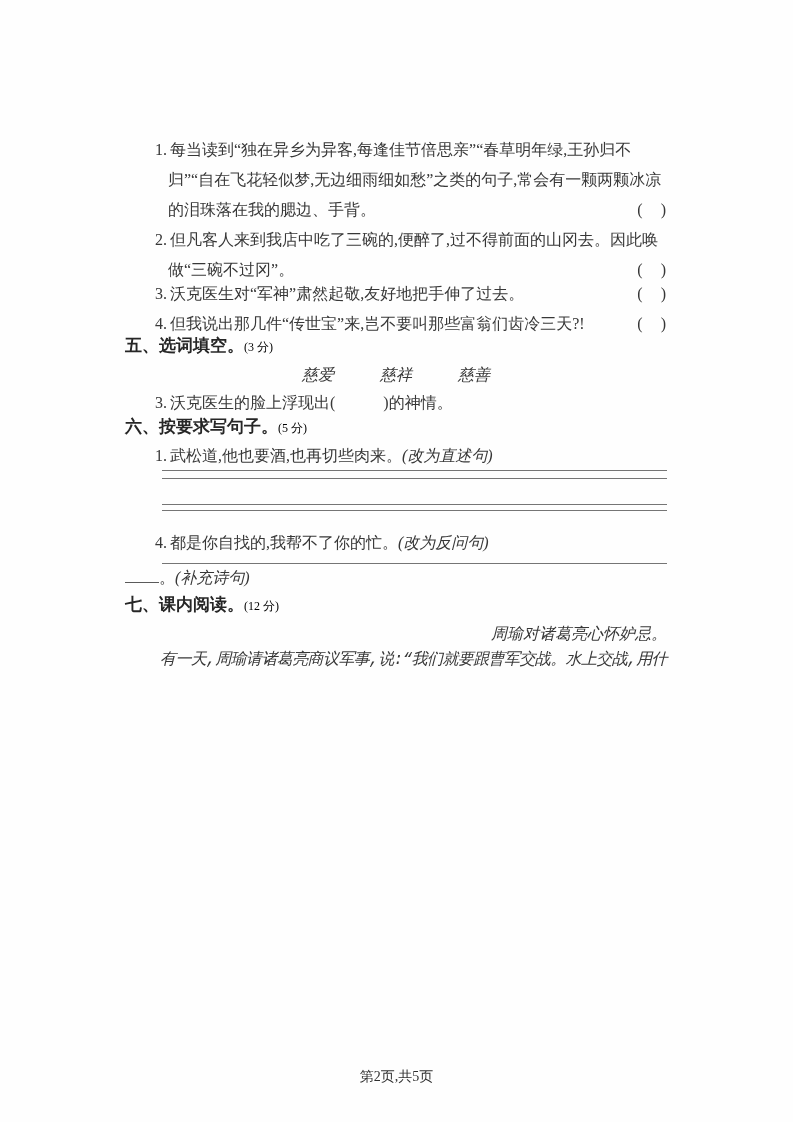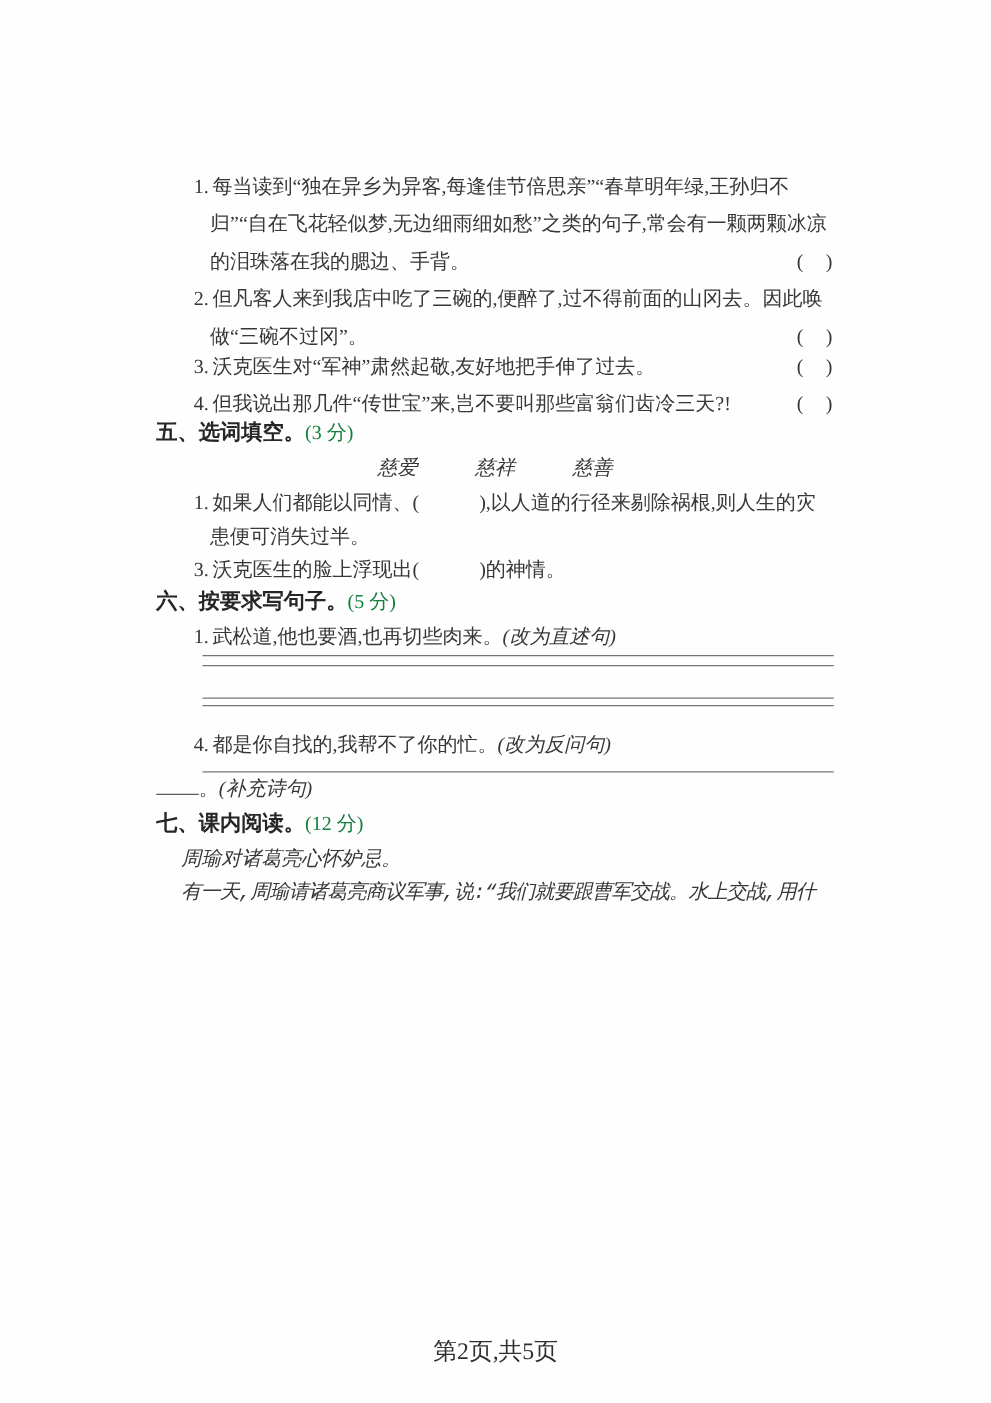--- a/index.html
+++ b/index.html
@@ -40,21 +40,21 @@
     padding-left: 43px;
     text-indent: -13px;
   }
   .num { padding-right: 3px; }
   .sec-heading {
     font-weight: bold;
     font-size: 17px;
     color: #262626;
     line-height: 28px;
   }
-  .sec-heading .pts { font-weight: normal; font-size: 16px; color: #15803d; }
+  .sec-heading .pts { font-weight: normal; font-size: 12px; color: #000000; }
   .kai { font-style: italic; }
   .word-bank { text-align: center; line-height: 28px; }
   .word-bank span { margin: 0 21px; }
   .ans-line {
     border-bottom: 1px solid #757575;
     margin-left: 37px;
   }
   .ans-h2  { height: 2px; }
   .ans-h8  { height: 8px; }
   .ans-h26 { height: 26px; }
@@ -72,29 +72,30 @@
     height: 15px;
     vertical-align: baseline;
   }
   .bw1 { width: 148px; }
   .bw2 { width: 58px; }
   .bw3 { width: 34px; }
   .para {
     padding-left: 20px;
     white-space: nowrap;
     font-style: italic;
+    text-align: right;
   }
   .tight { letter-spacing: -0.6px; font-family: Liberation Mono, monospace; }
   .footer {
     position: absolute;
     left: 0;
     right: 0;
     top: 1068px;
     text-align: center;
-    font-size: 19px;
+    font-size: 14px;
     color: #2f2f2f;
   }
 </style>
 </head>
 <body>
 
 <div class="page">
   <div class="content">
 
     <div>
@@ -117,23 +118,20 @@
     </div>
 
     <div>
       <div class="sec-heading mt-n7">
         <span>五、选词填空。</span><span class="pts">(3 分)</span>
       </div>
       <div class="word-bank kai">
         <span>慈爱</span>
         <span>慈祥</span>
         <span>慈善</span>
-      </div>
-      <div class="q-item">
-        <span class="num">1.</span><span>如果人们都能以同情、(　　　),以人道的行径来剔除祸根,则人生的灾患便可消失过半。</span>
       </div>
       <div class="q-item">
         <span class="num">3.</span><span>沃克医生的脸上浮现出(　　　)的神情。</span>
       </div>
     </div>
 
     <div>
       <div class="sec-heading mt-n3">
         <span>六、按要求写句子。</span><span class="pts">(5 分)</span>
       </div>

